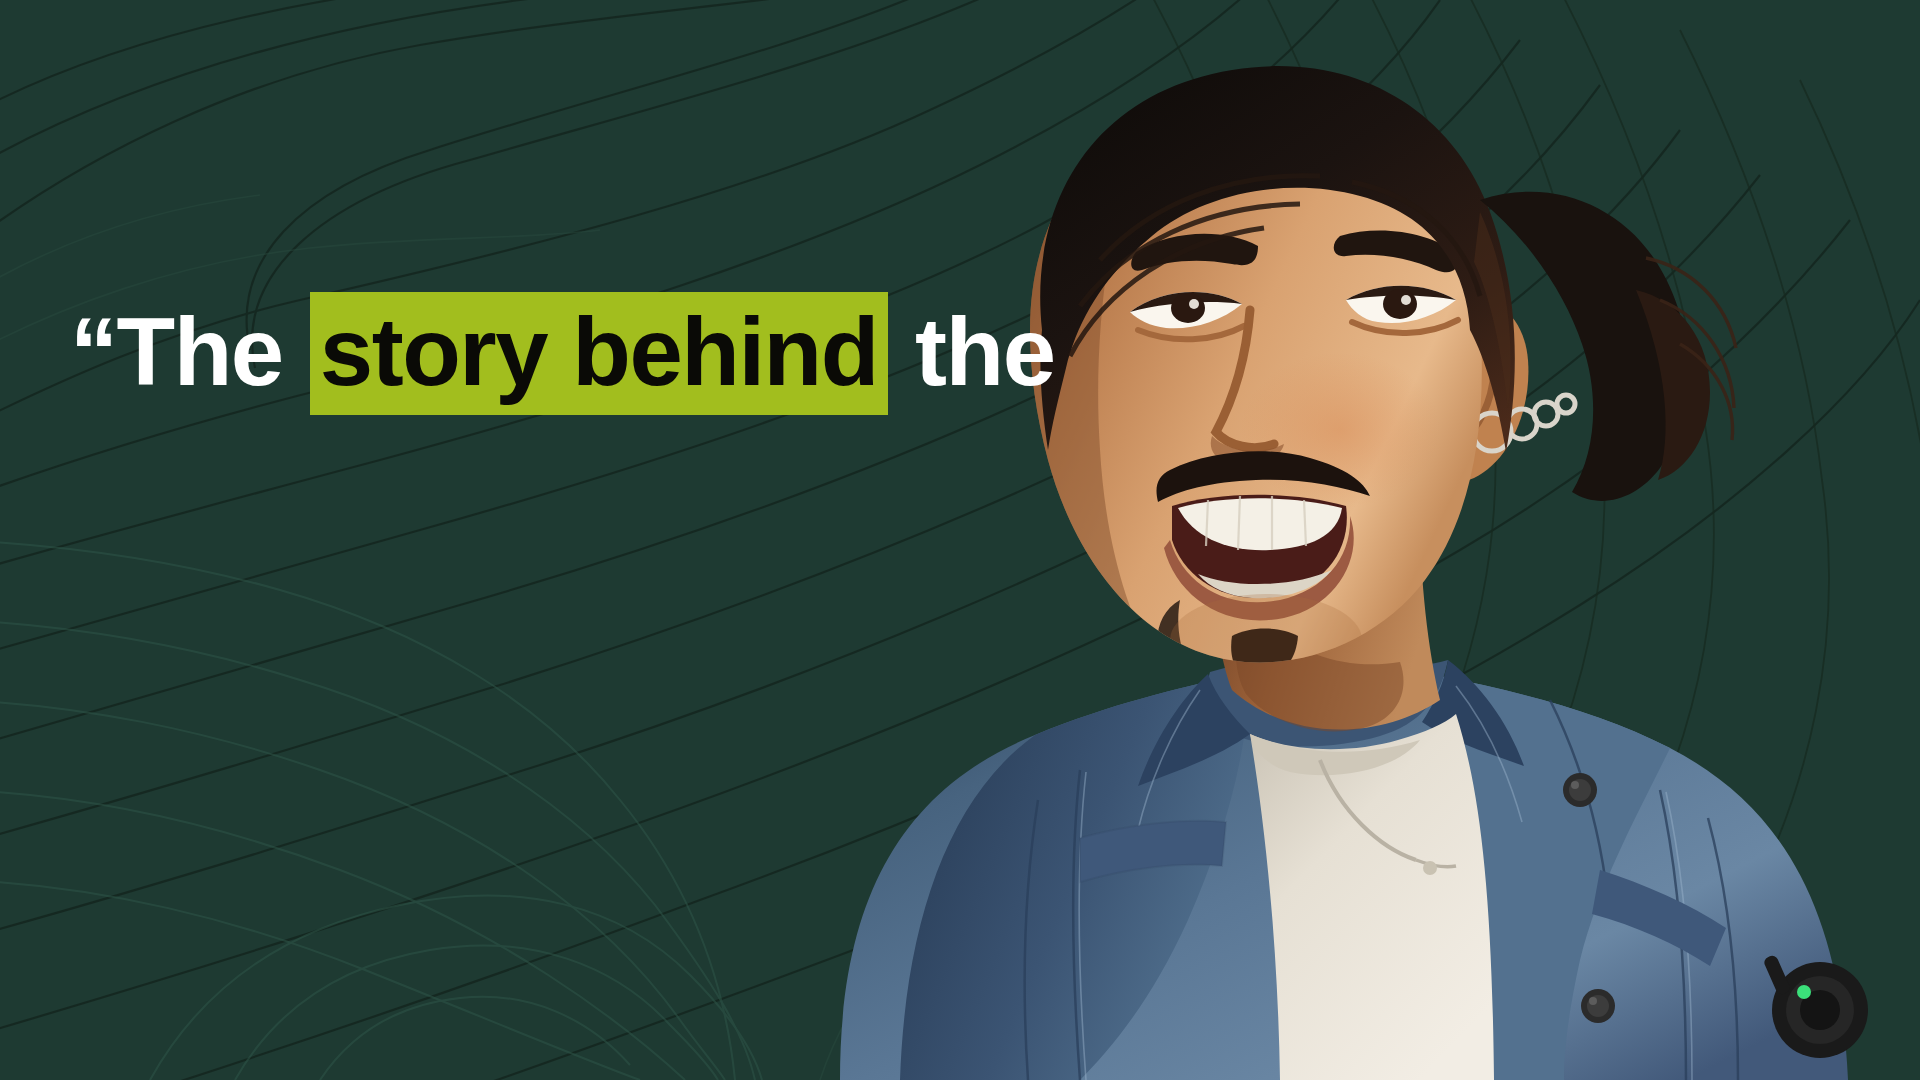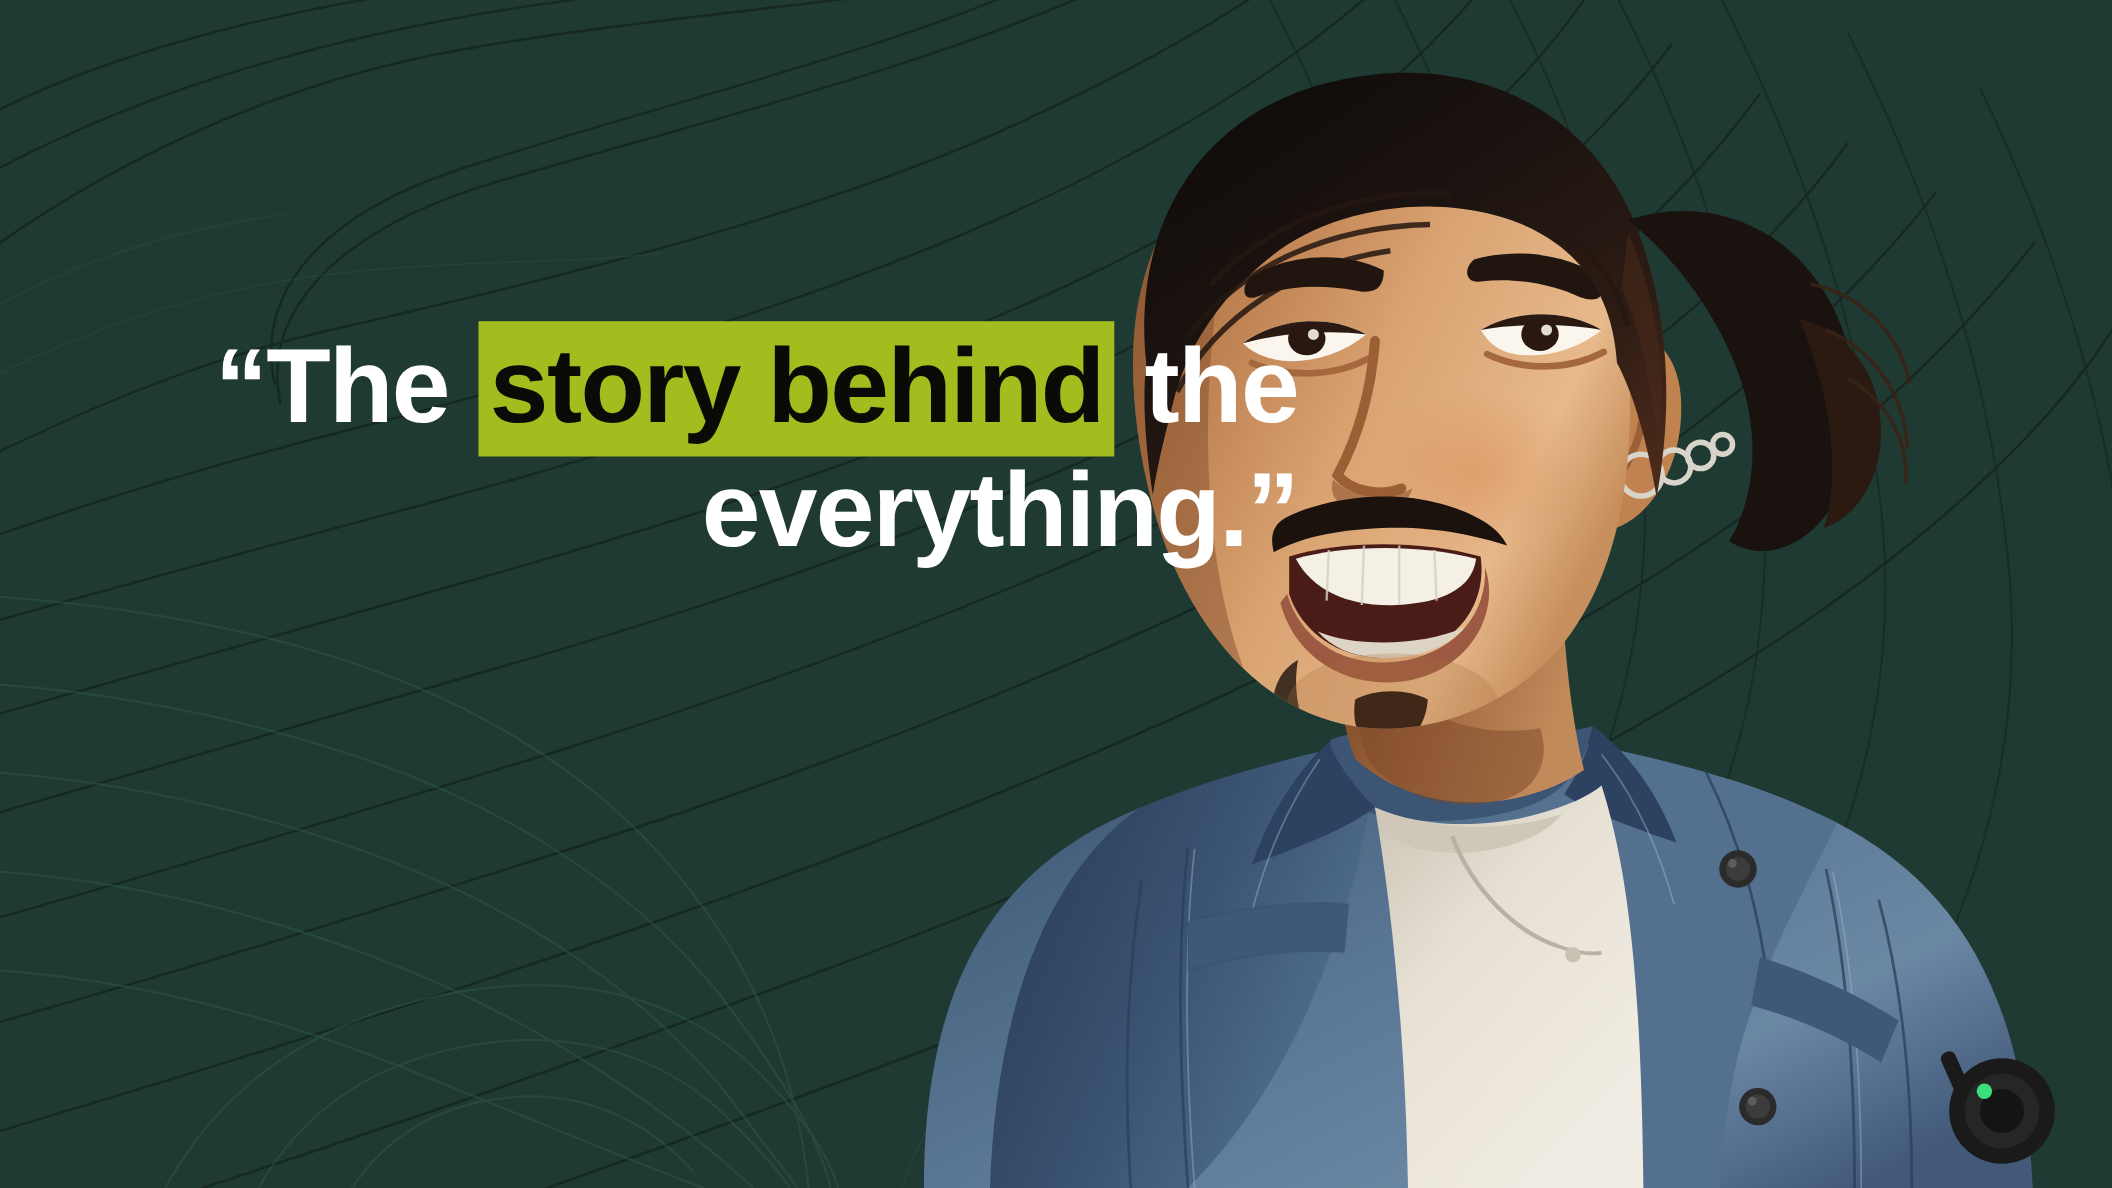--- a/index.html
+++ b/index.html
@@ -27,21 +27,20 @@
     z-index:5;
   }
   .qline {
     font-weight:700;
     font-size:96px;
     line-height:112px;
     letter-spacing:-1.5px;
     color:#FFFFFF;
     white-space:nowrap;
     font-stretch:condensed;
-    text-align:right;
   }
   .qline.l1 { padding-left:70px; }
   .qline.l2 { padding-left:178px; }
   .qline.l3 { padding-left:300px; }
   .hl {
     background:#A2BE1E;
     color:#0A0A06;
     padding:6px 10px 10px 10px;
     margin:0 2px;
     box-decoration-break:clone;
@@ -329,16 +328,15 @@
         <path d="M290,356 C326,288 398,240 484,228"></path>
         <path d="M572,182 C640,196 684,238 700,296"></path>
       </g>
 
       <path d="M700,212 C726,268 736,340 728,408 C722,356 712,300 694,262 Z" fill="#4A2B1A" opacity="0.5"></path>
     </g>
   </svg>
 
   <div id="quote">
     <div class="qline l1"><span>“The </span><span class="hl">story behind</span><span> the</span></div>
-    <div class="qline l3">everything.”</div>
   </div>
 
 </div>
 
 </body></html>

